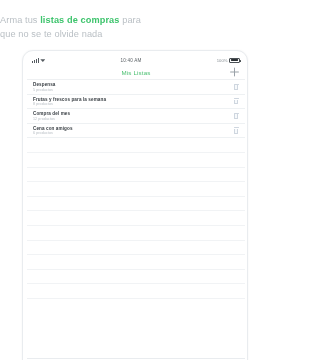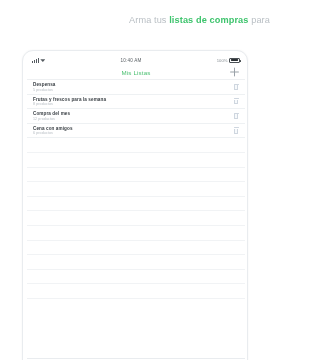--- a/index.html
+++ b/index.html
@@ -11,21 +11,21 @@
   }
   .page {
     position:relative;
     width:270px; height:360px;
     background:#ffffff;
   }
 
   
   .headline {
     padding-top:13px;
-    text-align:right;
+    text-align:left;
     line-height:14px;
   }
   .headline-line {
     font-size:9.2px;
     color:#b9bfc4;
     letter-spacing:.1px;
     white-space:nowrap;
   }
   .headline-line .accent {
     color:#3ec46d;
@@ -215,20 +215,21 @@
     background:#fff;
   }
 </style>
 </head>
 <body>
 
 <div class="page">
 
   <div class="headline">
     <div class="headline-line"><span>Arma tus </span><span class="accent">listas de compras</span><span> para</span></div>
+    <div class="headline-line">que no se te olvide nada</div>
   </div>
 
   <div class="device">
     <div class="screen">
 
       <div class="statusbar">
         <div class="sb-left">
           <span class="sb-bars">
               <i></i>
               <i></i>

